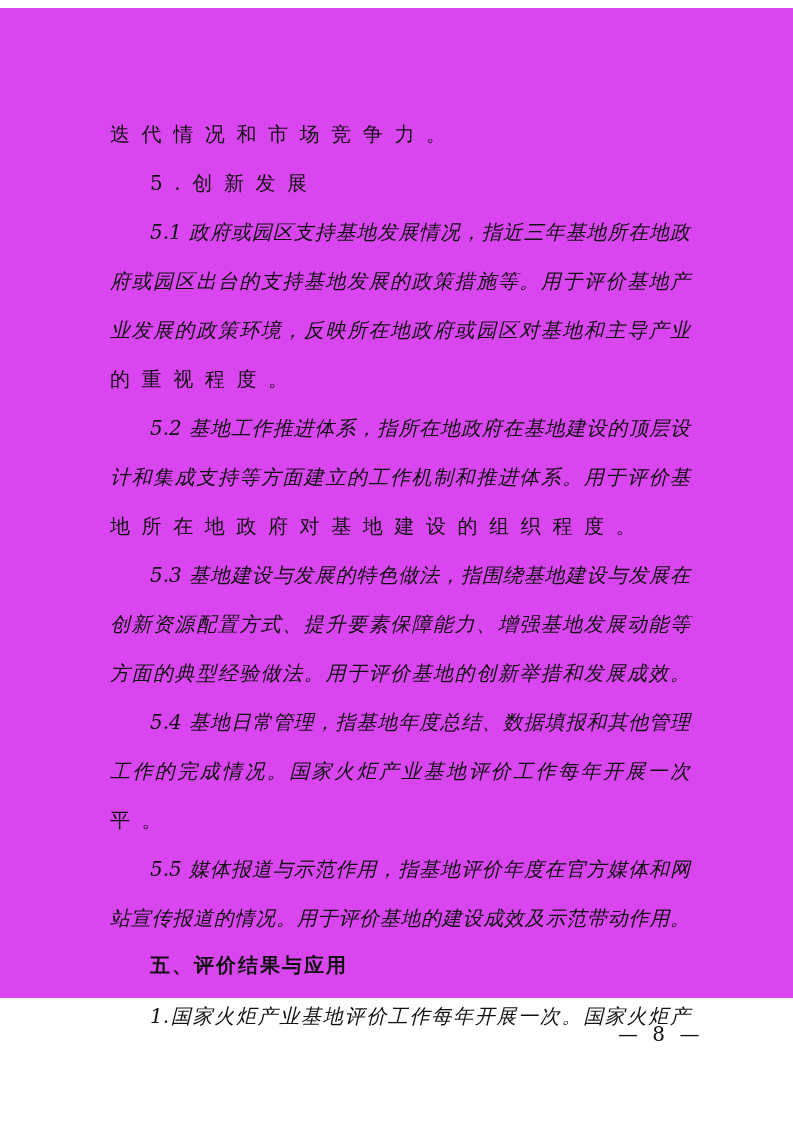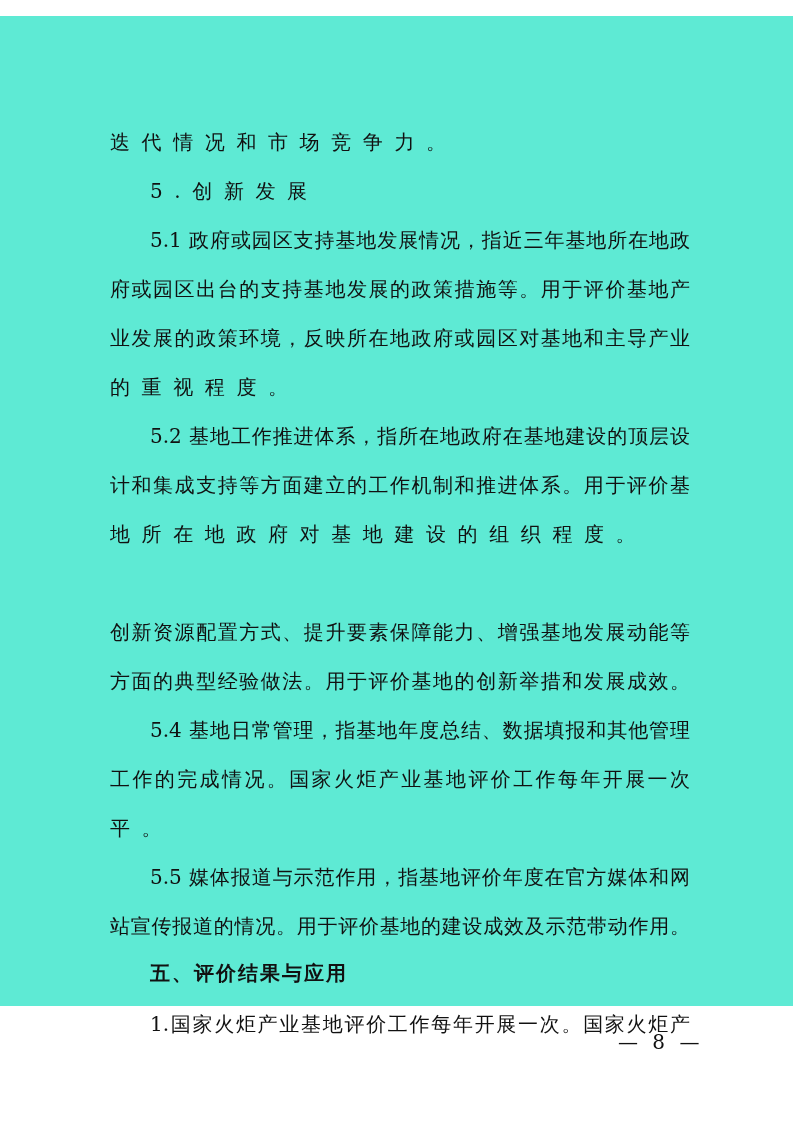--- a/index.html
+++ b/index.html
@@ -10,38 +10,39 @@
     body {
       width: 793px;
       height: 1122px;
       position: relative;
       overflow: hidden;
       font-family: "DejaVu Serif", "Liberation Serif", serif;
       color: #111111;
     }
     .page {
       position: absolute;
-      left: 0; top: 16px;
+      left: 0; top: 8px;
       width: 793px; height: 990px;
-      background: #5eead4;
+      background: #d946ef;
     }
     .line {
       position: absolute;
       left: 110px;
       width: 580px;
       font-size: 20px;
       line-height: 28px;
       white-space: nowrap;
       letter-spacing: 11.6px;
     }
     .line.indent { left: 150px; width: 540px; }
     .line.justify {
       text-align: justify;
       text-align-last: justify;
       letter-spacing: 0;
+      font-style: italic;
     }
     .heading {
       font-family: Liberation Mono, monospace;
       font-weight: bold;
       letter-spacing: 2px;
     }
     .footer {
       position: absolute;
       left: 618px;
       top: 1012px;
@@ -61,20 +62,21 @@
 
   <div class="line indent justify" style="top:210px">5.1 政府或园区支持基地发展情况，指近三年基地所在地政</div>
   <div class="line justify" style="top:308px">业发展的政策环境，反映所在地政府或园区对基地和主导产业</div>
   <div class="line justify" style="top:259px">府或园区出台的支持基地发展的政策措施等。用于评价基地产</div>
   <div class="line" style="top:357px">的重视程度。</div>
 
   <div class="line indent justify" style="top:406px">5.2 基地工作推进体系，指所在地政府在基地建设的顶层设</div>
   <div class="line justify" style="top:455px">计和集成支持等方面建立的工作机制和推进体系。用于评价基</div>
   <div class="line" style="top:504px">地所在地政府对基地建设的组织程度。</div>
 
+  <div class="line indent justify" style="top:553px">5.3 基地建设与发展的特色做法，指围绕基地建设与发展在</div>
   <div class="line justify" style="top:602px">创新资源配置方式、提升要素保障能力、增强基地发展动能等</div>
   <div class="line justify" style="top:651px">方面的典型经验做法。用于评价基地的创新举措和发展成效。</div>
 
   <div class="line indent justify" style="top:700px">5.4 基地日常管理，指基地年度总结、数据填报和其他管理</div>
   <div class="line justify" style="top:749px">工作的完成情况。国家火炬产业基地评价工作每年开展一次</div>
   <div class="line" style="top:798px">平。</div>
 
   <div class="line indent justify" style="top:847px">5.5 媒体报道与示范作用，指基地评价年度在官方媒体和网</div>
   <div class="line justify" style="top:896px">站宣传报道的情况。用于评价基地的建设成效及示范带动作用。</div>
 

